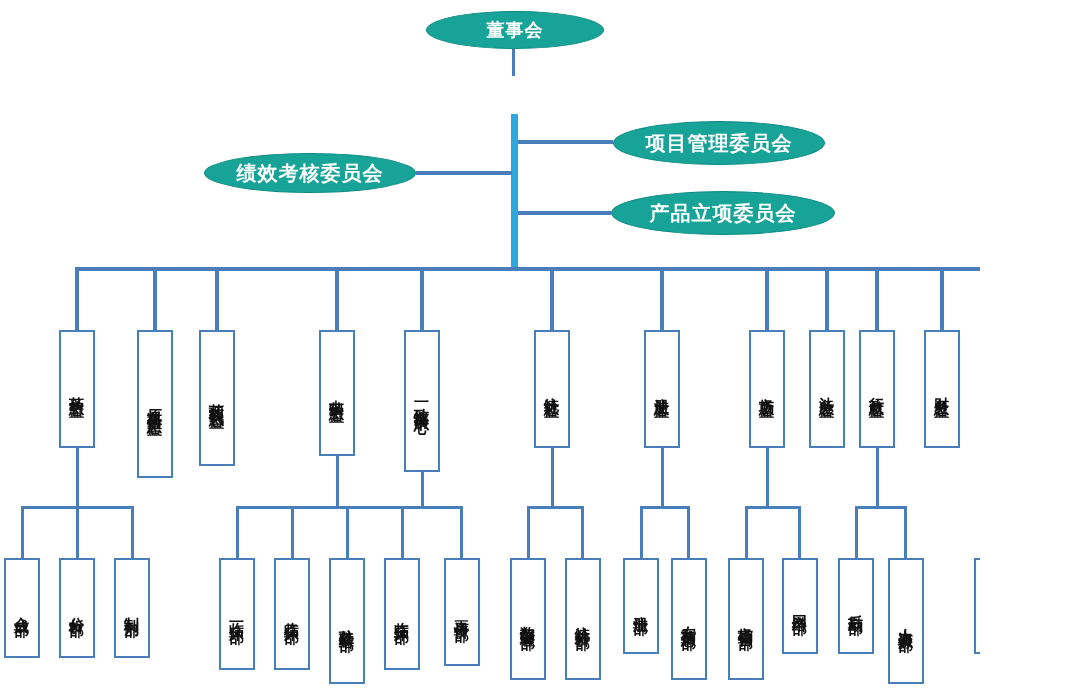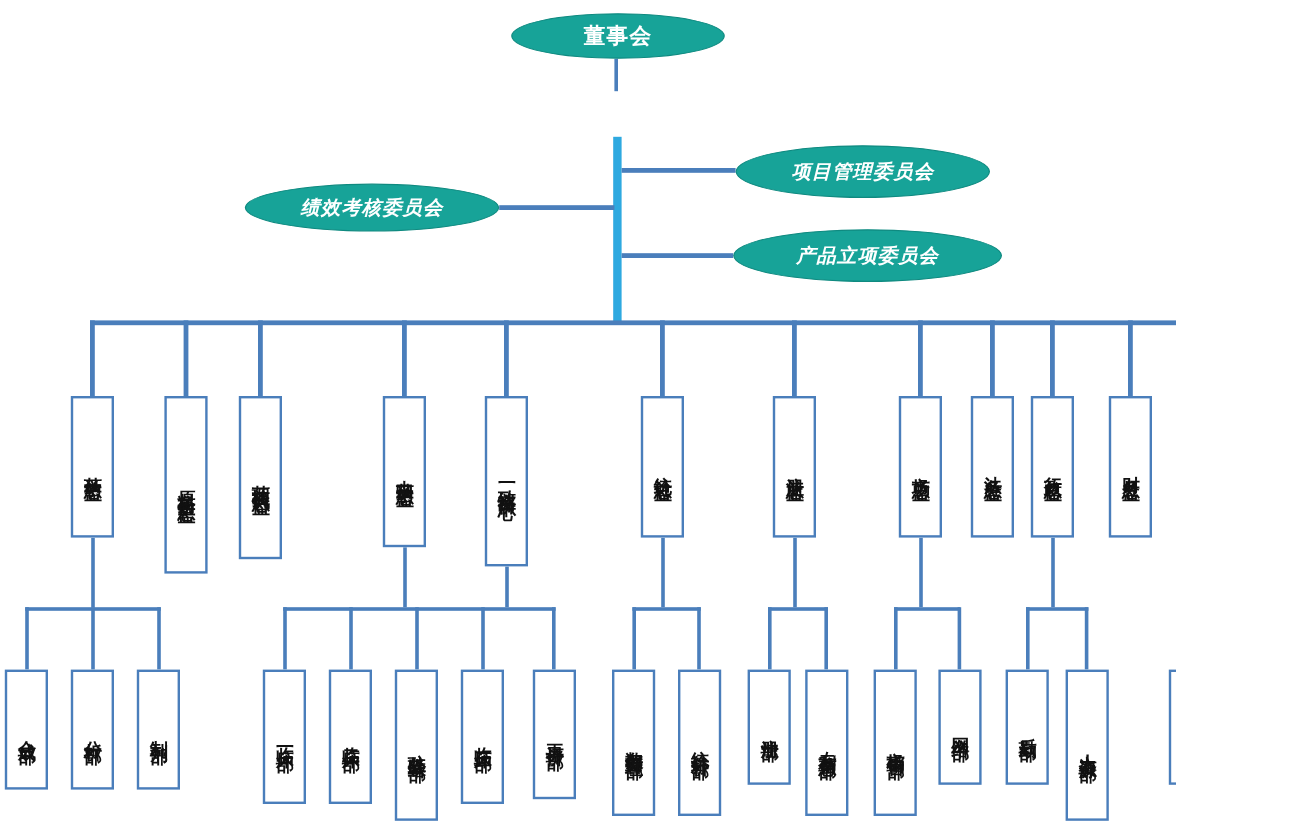--- a/index.html
+++ b/index.html
@@ -19,21 +19,21 @@
     border: 1px solid #0F8A80;
     color: #ffffff;
     font-weight: bold;
     display: flex;
     align-items: center;
     justify-content: center;
     letter-spacing: 1px;
     white-space: nowrap;
   }
   .ellipse.lg { font-size: 18px; }
-  .ellipse.md { font-size: 16px; font-style: italic; }
+  .ellipse.md { font-size: 20px; }
   .vbox {
     position: absolute;
     width: 36px;
     background: #ffffff;
     border: 2px solid #4A7EBB;
     color: #111111;
     font-weight: bold;
     font-size: 15px;
     line-height: 1;
     letter-spacing: 2px;

